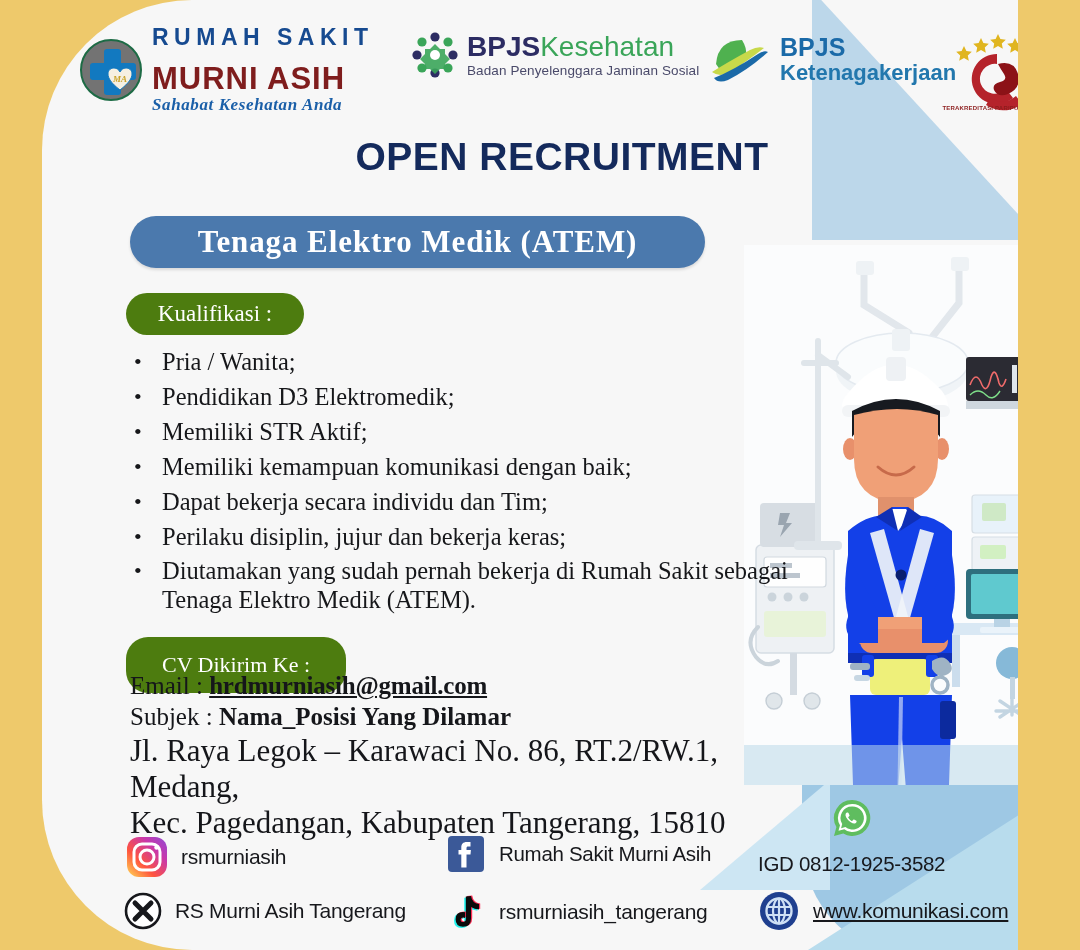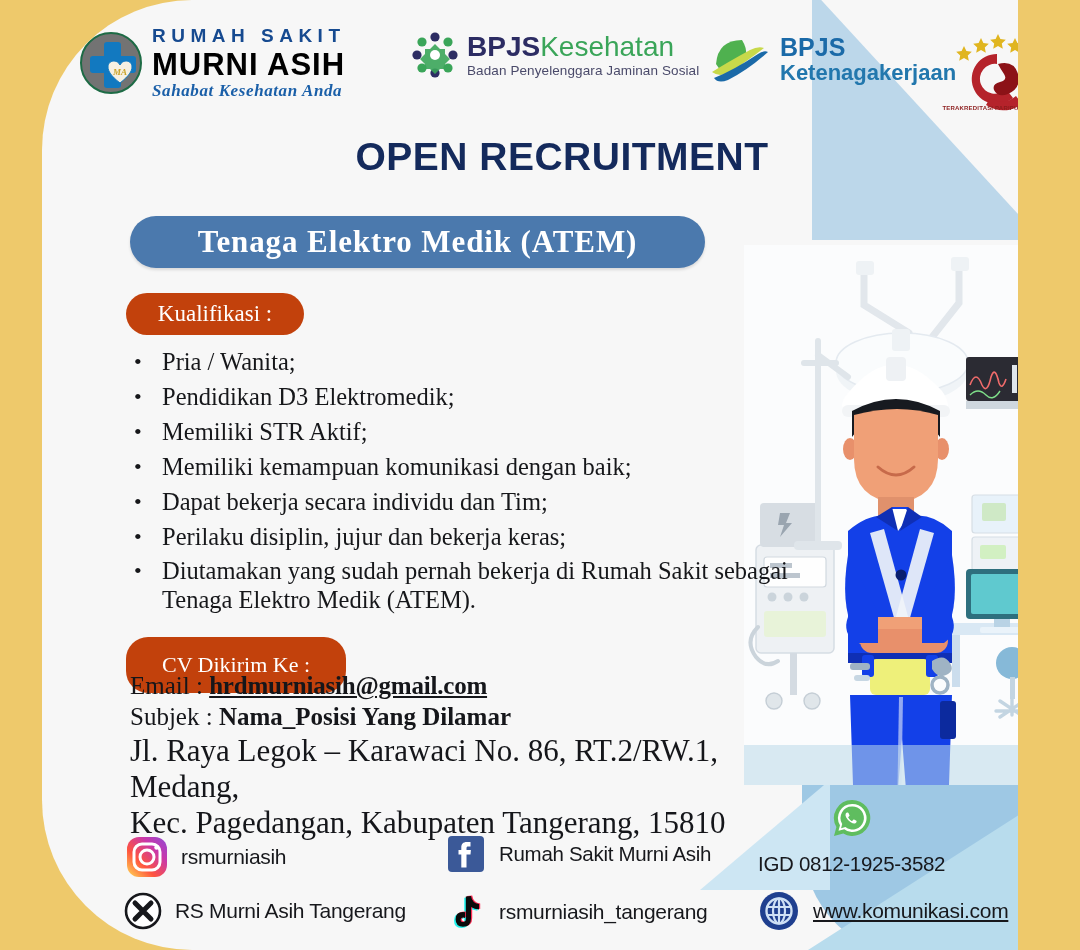--- a/index.html
+++ b/index.html
@@ -143,26 +143,26 @@
     width: 46px; height: 17px; background: #1279c0; border-radius: 3px;
   }
   .rs-heart {
     position: absolute; right: 7px; bottom: 8px;
     width: 26px; height: 24px; z-index: 2;
   }
   .rs-heart svg { width: 100%; height: 100%; }
   .rs-text { line-height: 1; }
   .rs-l1 {
     font-family: "Liberation Sans", sans-serif;
-    font-size: 19px; letter-spacing: 5.5px; color: #164a90; font-weight: 700;
+    font-size: 23px; letter-spacing: 5.5px; color: #164a90; font-weight: 700;
   }
   .rs-l2 {
     font-family: "Liberation Sans", sans-serif;
-    font-size: 31px; letter-spacing: 1px; color: #000000; font-weight: 800;
-    margin-top: 4px;
+    font-size: 31px; letter-spacing: 1px; color: #7f1d1d; font-weight: 800;
+    margin-top: 14px;
   }
   .rs-l3 {
     font-family: "Liberation Serif", serif;
     font-size: 17px; color: #1a5fa8; font-style: italic; font-weight: 600;
     margin-top: 2px; letter-spacing: 0.6px;
   }
 
   
   .bpjs-kes {
     position: absolute;
@@ -243,21 +243,21 @@
   }
   .job-pill-txt {
     font-family: "Liberation Serif", serif;
     font-size: 31px; font-weight: 700; color: #ffffff;
     letter-spacing: 0.9px;
   }
 
   
   .badge {
     position: absolute;
-    background: #c2410c;
+    background: #4d7c0f;
     border-radius: 22px;
     display: flex; align-items: center; justify-content: center;
     color: #fff;
     font-family: "Liberation Serif", serif;
   }
   .badge-kualifikasi {
     left: 84px; top: 293px; width: 178px; height: 42px; font-size: 23px;
   }
   .badge-cv {
     left: 84px; top: 637px; width: 220px; height: 56px; font-size: 22px;

